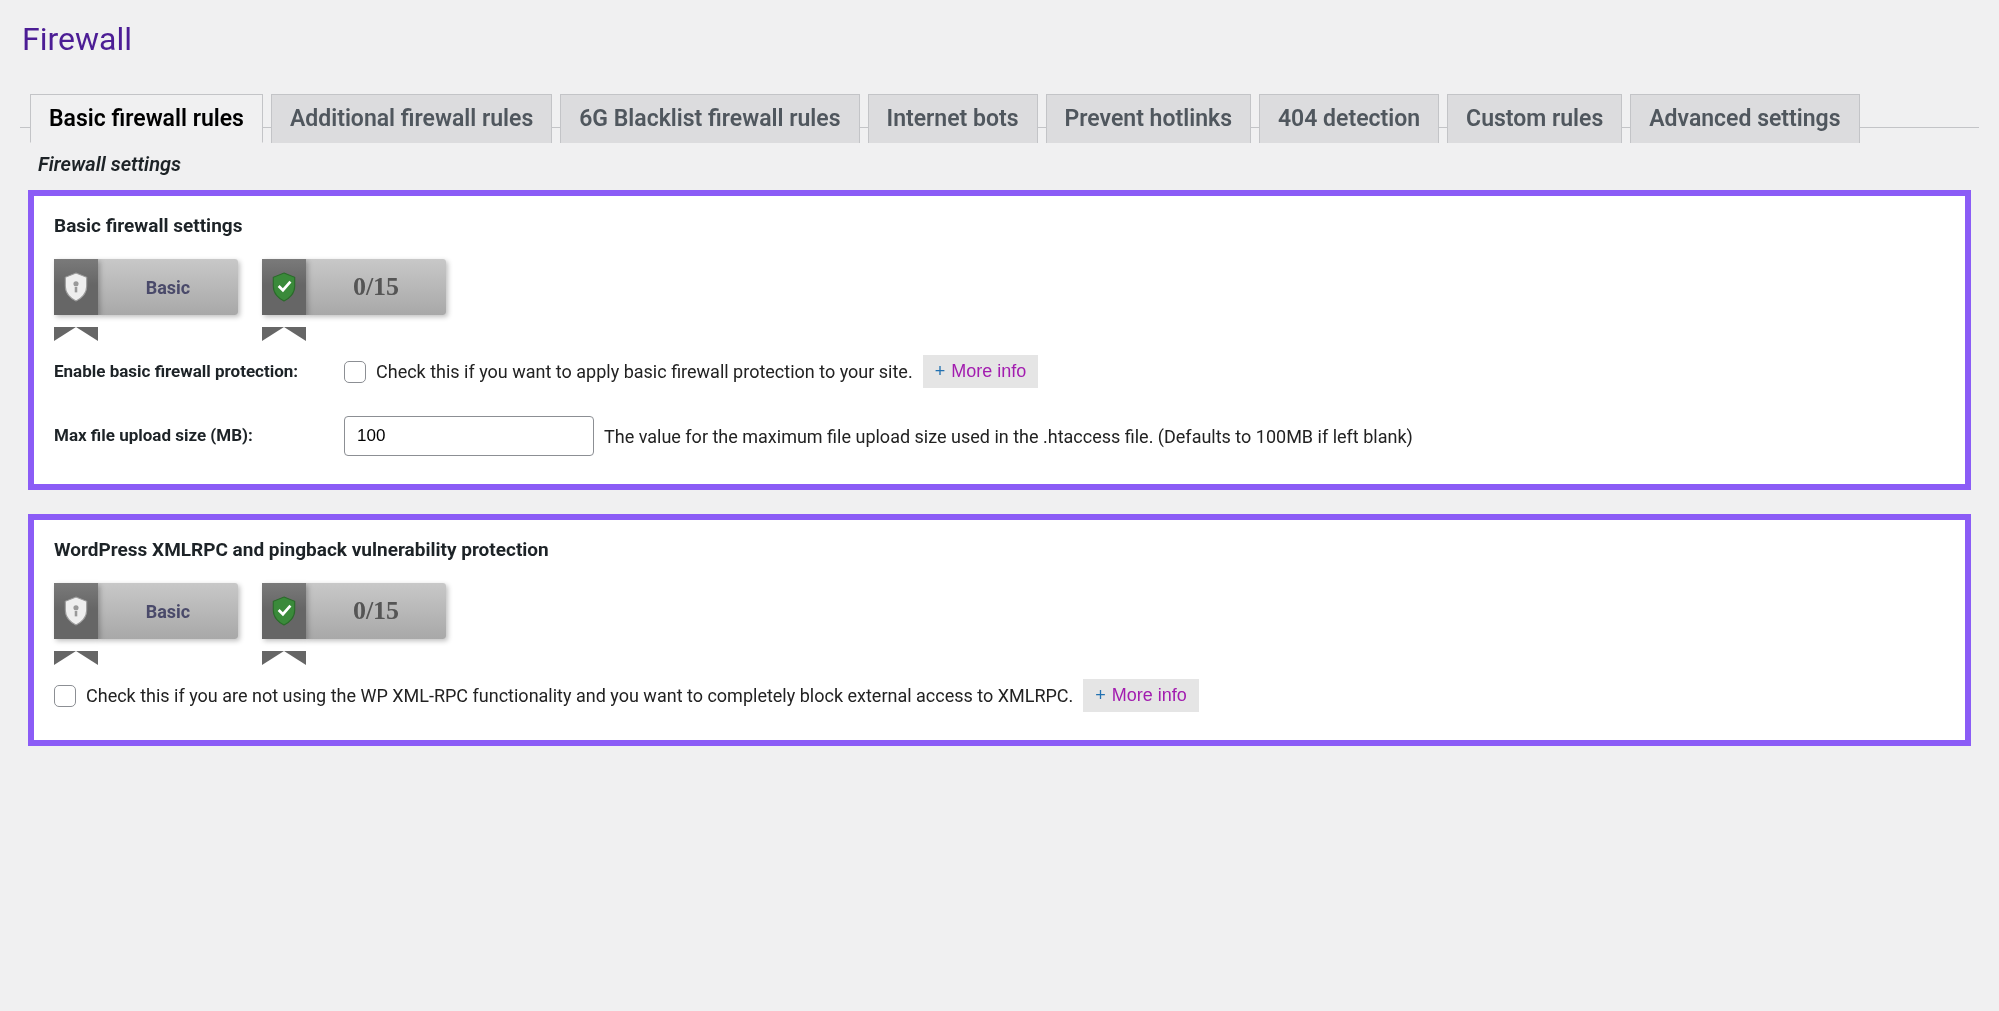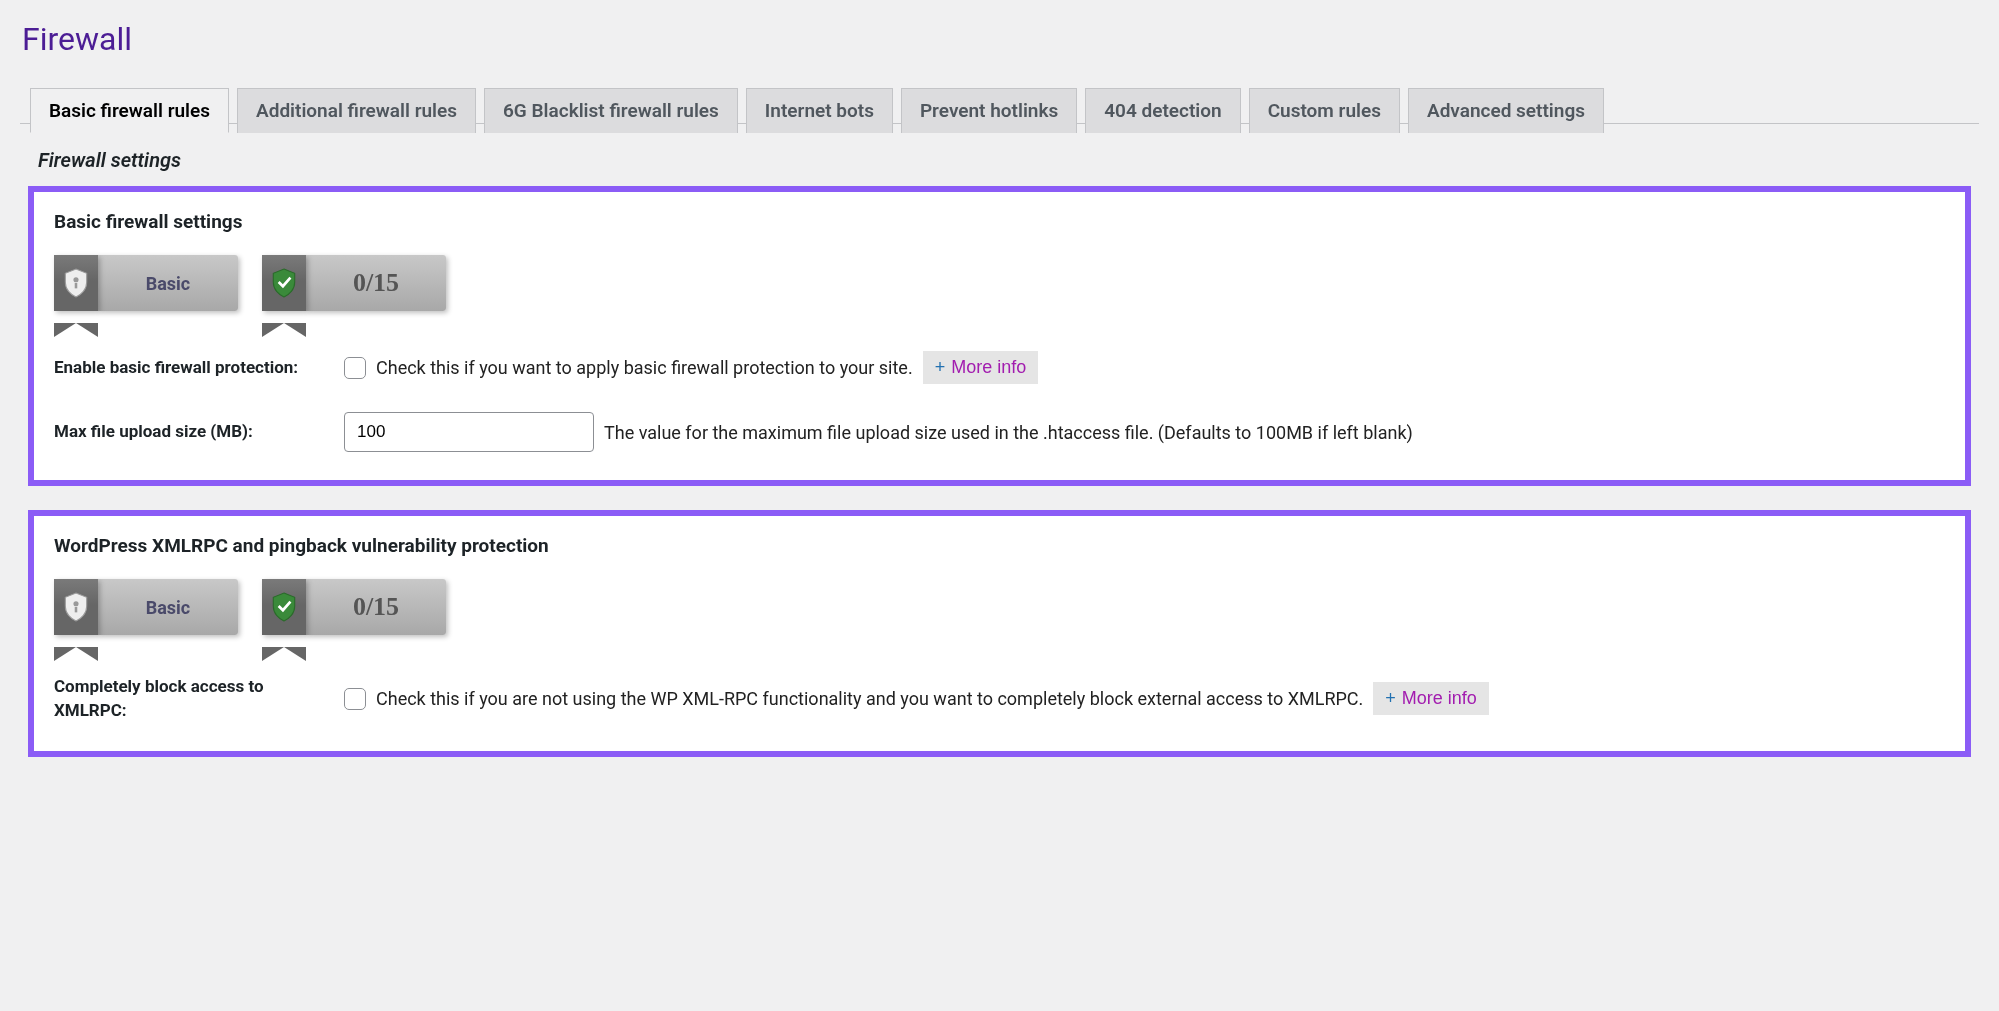--- a/index.html
+++ b/index.html
@@ -21,26 +21,26 @@
     display: flex;
     gap: 8px;
     border-bottom: 1px solid #c3c4c7;
     padding-left: 10px;
   }
   .nav-tab {
     background: #dcdcde;
     border: 1px solid #c3c4c7;
     border-bottom: none;
     color: #50575e;
-    font-size: 19px;
+    font-size: 23px;
     font-weight: 600;
     padding: 10px 18px;
     cursor: pointer;
     position: relative;
-    top: 10px;
+    top: 16px;
   }
   .nav-tab.active {
     background: #f0f0f1;
     color: #000;
     border-bottom: 1px solid #f0f0f1;
   }
   .subheading {
     font-size: 20px;
     font-weight: 600;
     padding: 24px 8px 14px 18px;
@@ -242,21 +242,20 @@
         <svg class="shield" viewBox="0 0 24 28">
             <path fill="#3a8a3a" stroke="#2a6a2a" d="M12 1 L22 5 V13 C22 20 17 25 12 27 C7 25 2 20 2 13 V5 Z"></path>
             <path d="M7 13 L11 17 L18 9" stroke="#fff" stroke-width="2.5" fill="none"></path>
           </svg>
       </div>
       <div class="badge-body score">0/15</div>
     </div>
   </div>
 
   <div class="form-row">
-    <div class="form-label">Completely block access to XMLRPC:</div>
     <div class="form-body">
       <input type="checkbox" style="">
       <span class="helper-text">Check this if you are not using the WP XML-RPC functionality and you want to completely block external access to XMLRPC.</span>
       <button class="more-info-btn">
         <span class="plus">+</span>
         <span class="txt">More info</span>
       </button>
     </div>
   </div>
 </div>

